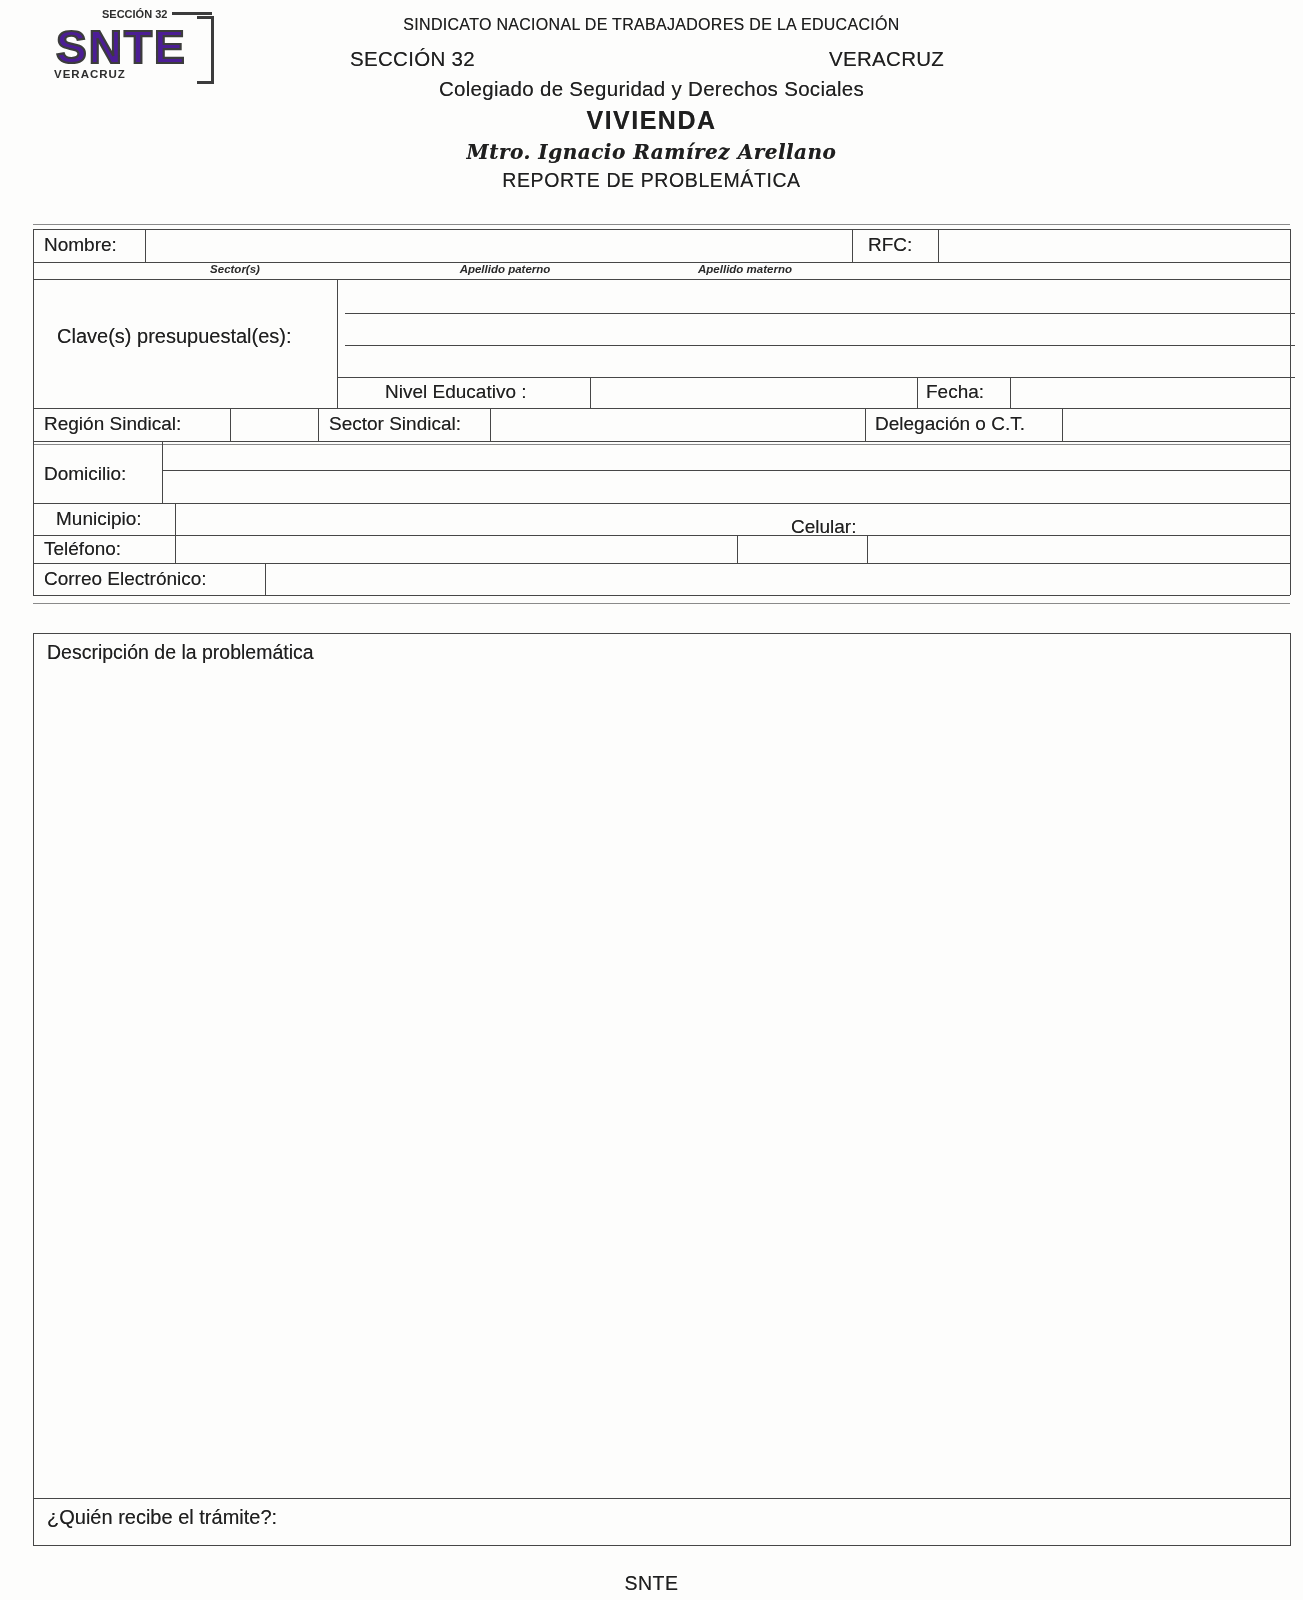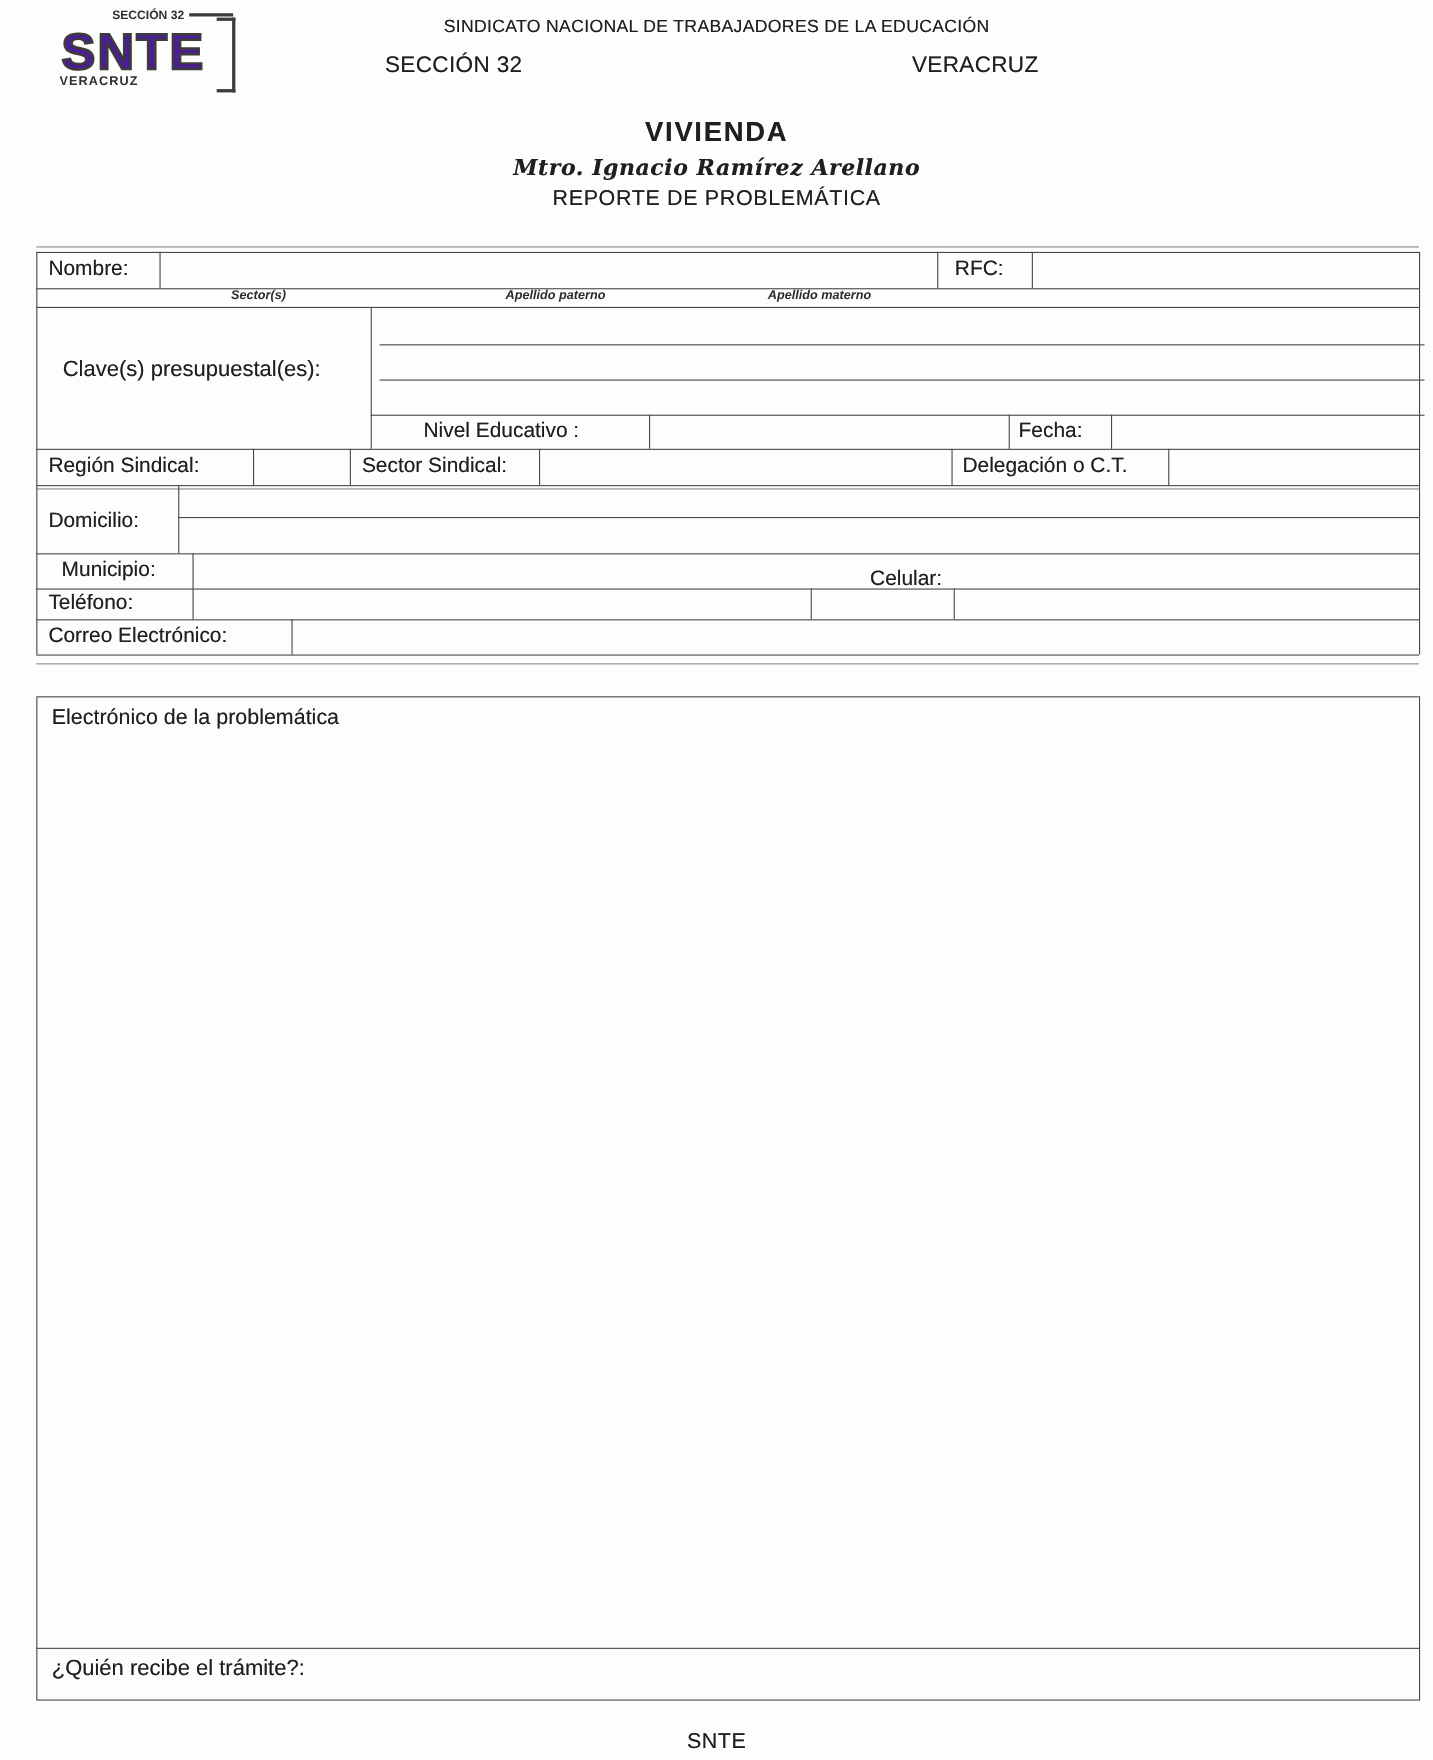--- a/index.html
+++ b/index.html
@@ -43,20 +43,21 @@
     <div class="logo-dashtop"></div>
     <div class="logo-top">SECCIÓN 32</div>
     <div class="logo-acronym">SNTE</div>
     <div class="logo-bottom">VERACRUZ</div>
     <div class="logo-bracket"></div>
   </div>
 
   <div class="abs ctr lbl hdr" style="top:16px;font-size:16px;">SINDICATO NACIONAL DE TRABAJADORES DE LA EDUCACIÓN</div>
   <div class="abs lbl hdr" style="left:350px;top:47px;font-size:20.5px;">SECCIÓN 32</div>
   <div class="abs lbl hdr" style="left:829px;top:47px;font-size:20.5px;">VERACRUZ</div>
+  <div class="abs ctr lbl hdr" style="top:77px;font-size:20.5px;">Colegiado de Seguridad y Derechos Sociales</div>
   <div class="abs ctr lbl hdr" style="top:106px;font-size:25px;font-weight:bold;letter-spacing:1.5px;">VIVIENDA</div>
   <div class="abs ctr lbl script" style="top:140px;font-size:20px;">Mtro. Ignacio Ramírez Arellano</div>
   <div class="abs ctr lbl hdr" style="top:169px;font-size:19.5px;letter-spacing:.6px;">REPORTE DE PROBLEMÁTICA</div>
 
   <div class="hline lt" style="left:33px;width:1257px;top:224px;"></div>
   <div class="hline" style="left:33px;width:1257px;top:229px;"></div>
   <div class="hline" style="left:33px;width:1257px;top:262px;"></div>
   <div class="hline" style="left:33px;width:1257px;top:279px;"></div>
   <div class="hline" style="left:33px;width:1257px;top:408px;"></div>
   <div class="hline" style="left:33px;width:1257px;top:441px;"></div>
@@ -123,21 +124,21 @@
 
   <div class="abs lbl" style="left:44px;top:538px;">Teléfono:</div>
   <div class="input" style="left:178px;top:537px;width:557px;height:24px;"></div>
   <div class="abs lbl" style="left:791px;top:516px;">Celular:</div>
   <div class="input" style="left:870px;top:537px;width:418px;height:24px;"></div>
 
   <div class="abs lbl" style="left:44px;top:568px;">Correo Electrónico:</div>
   <div class="input" style="left:268px;top:565px;width:1020px;height:28px;"></div>
 
   <div class="abs" style="left:33px;top:633px;width:1256px;height:911px;border:1px solid #474747;"></div>
-  <div class="abs lbl" style="left:47px;top:641px;font-size:19.5px;">Electrónico de la problemática</div>
+  <div class="abs lbl" style="left:47px;top:641px;font-size:19.5px;">Descripción de la problemática</div>
   <div class="input" style="left:36px;top:668px;width:1250px;height:826px;"></div>
   <div class="hline" style="left:33px;width:1257px;top:1498px;"></div>
   <div class="abs lbl" style="left:47px;top:1506px;font-size:20px;">¿Quién recibe el trámite?:</div>
   <div class="input" style="left:310px;top:1500px;width:978px;height:42px;"></div>
 
   <div class="abs ctr lbl hdr" style="top:1572px;font-size:19.5px;letter-spacing:.5px;">SNTE</div>
 
 </div>
 
 </body></html>

